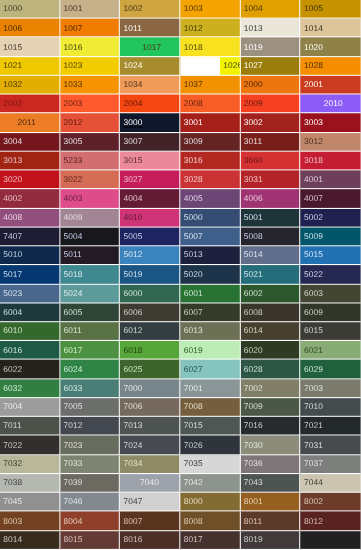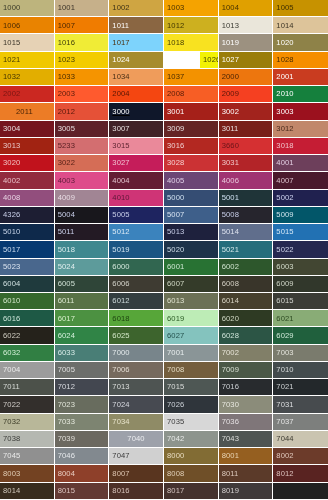--- a/index.html
+++ b/index.html
@@ -83,21 +83,21 @@
     </div>
     <div class="swatch" style="background-color: rgb(221, 196, 154);">
       <span class="swatch-label" style="color: rgb(60, 52, 37);">1014</span>
     </div>
     <div class="swatch" style="background-color: rgb(230, 210, 181);">
       <span class="swatch-label" style="color: rgb(60, 53, 41);">1015</span>
     </div>
     <div class="swatch" style="background-color: rgb(240, 236, 54);">
       <span class="swatch-label" style="color: rgb(65, 64, 12);">1016</span>
     </div>
-    <div class="swatch" style="background-color: #7dd3fc;">
+    <div class="swatch" style="background-color: #22c55e; padding-left: 17px;">
       <span class="swatch-label" style="color: rgb(74, 49, 17);">1017</span>
     </div>
     <div class="swatch" style="background-color: rgb(248, 226, 32);">
       <span class="swatch-label" style="color: rgb(69, 62, 5);">1018</span>
     </div>
     <div class="swatch" style="background-color: rgb(156, 145, 128);">
       <span class="swatch-label" style="color: rgb(255, 255, 255);">1019</span>
     </div>
     <div class="swatch" style="background-color: rgb(142, 130, 72);">
       <span class="swatch-label" style="color: rgb(255, 255, 255);">1020</span>
@@ -146,21 +146,21 @@
     </div>
     <div class="swatch" style="background-color: rgb(244, 70, 17);">
       <span class="swatch-label" style="color: rgb(88, 22, 5);">2004</span>
     </div>
     <div class="swatch" style="background-color: rgb(247, 94, 37);">
       <span class="swatch-label" style="color: rgb(87, 28, 8);">2008</span>
     </div>
     <div class="swatch" style="background-color: rgb(245, 64, 33);">
       <span class="swatch-label" style="color: rgb(88, 21, 10);">2009</span>
     </div>
-    <div class="swatch" style="background-color: #15803d;">
+    <div class="swatch" style="background-color: #8b5cf6; padding-left: 18px;">
       <span class="swatch-label" style="color: rgb(255, 255, 255);">2010</span>
     </div>
     <div class="swatch" style="background-color: rgb(236, 124, 38);">
       <span class="swatch-label" style="color: rgb(74, 36, 6); padding-left: 16px;">2011</span>
     </div>
     <div class="swatch" style="background-color: rgb(229, 81, 55);">
       <span class="swatch-label" style="color: rgb(90, 25, 12);">2012</span>
     </div>
     <div class="swatch" style="background-color: #0f172a; text-decoration: underline;">
       <span class="swatch-label" style="color: rgb(255, 255, 255);">3000</span>
@@ -258,21 +258,21 @@
     <div class="swatch" style="background-color: rgb(53, 77, 115);">
       <span class="swatch-label" style="color: rgb(207, 224, 240);">5000</span>
     </div>
     <div class="swatch" style="background-color: rgb(31, 52, 56);">
       <span class="swatch-label" style="color: rgb(207, 224, 240);">5001</span>
     </div>
     <div class="swatch" style="background-color: rgb(32, 33, 79);">
       <span class="swatch-label" style="color: rgb(207, 212, 240);">5002</span>
     </div>
     <div class="swatch" style="background-color: rgb(29, 30, 51);">
-      <span class="swatch-label" style="color: rgb(200, 206, 232);">4326</span>
+      <span class="swatch-label" style="color: rgb(200, 206, 232);">7407</span>
     </div>
     <div class="swatch" style="background-color: rgb(24, 23, 28);">
       <span class="swatch-label" style="color: rgb(200, 206, 232);">5004</span>
     </div>
     <div class="swatch" style="background-color: rgb(30, 36, 96);">
       <span class="swatch-label" style="color: rgb(200, 206, 232);">5005</span>
     </div>
     <div class="swatch" style="background-color: rgb(62, 95, 138);">
       <span class="swatch-label" style="color: rgb(216, 228, 242);">5007</span>
     </div>

